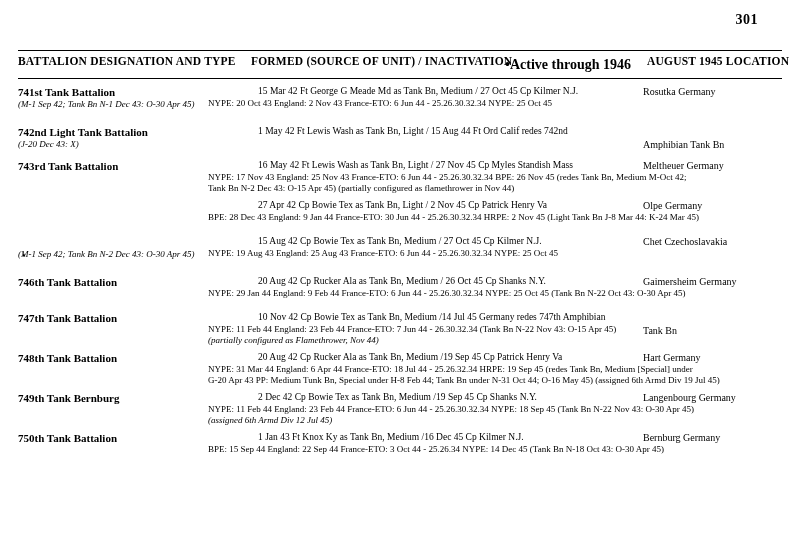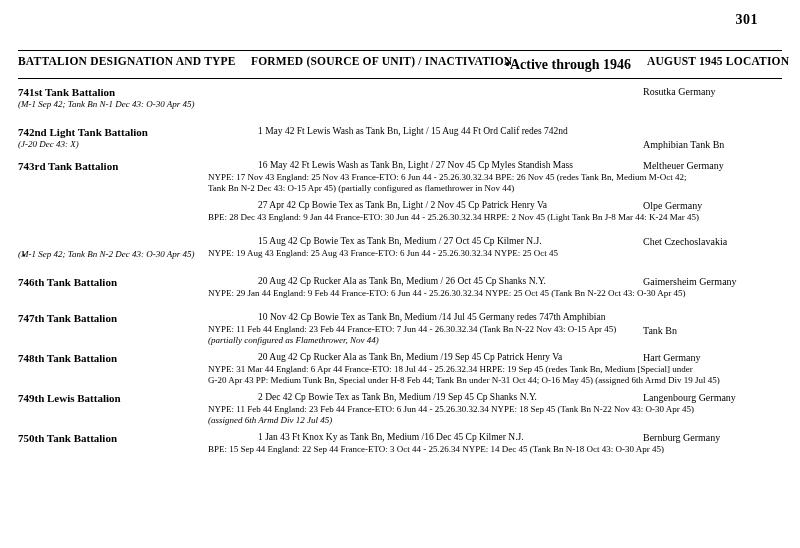--- a/index.html
+++ b/index.html
@@ -163,20 +163,24 @@
     <div class="hdr hdr-location">AUGUST 1945 LOCATION</div>
   </div>
 
   <div class="rule rule-bottom"></div>
 
   <div class="entries">
 
     <div class="entry">
       <div class="unit-name">741st Tank Battalion</div>
       <div class="unit-sub">(M-1 Sep 42; Tank Bn N-1 Dec 43: O-30 Apr 45)</div>
+      <div class="formed-block">
+        <div class="formed-line">15 Mar 42 Ft George G Meade Md as Tank Bn, Medium / 27 Oct 45 Cp Kilmer N.J.</div>
+        <div class="detail-line">NYPE: 20 Oct 43   England: 2 Nov 43   France-ETO: 6 Jun 44 - 25.26.30.32.34   NYPE: 25 Oct 45</div>
+      </div>
       <div class="location">Rosutka Germany</div>
     </div>
 
     <div class="entry" style="min-height:28px;">
       <div class="unit-name">742nd Light Tank Battalion</div>
       <div class="unit-sub">(J-20 Dec 43: X)</div>
       <div class="formed-block">
         <div class="formed-line">1 May 42 Ft Lewis Wash as Tank Bn, Light / 15 Aug 44 Ft Ord Calif redes 742nd</div>
       </div>
       <div class="loc-second" style="top:13px;">Amphibian Tank Bn</div>
@@ -233,21 +237,21 @@
       <div class="unit-name">748th Tank Battalion</div>
       <div class="formed-block">
         <div class="formed-line">20 Aug 42 Cp Rucker Ala as Tank Bn, Medium /19 Sep 45 Cp Patrick Henry Va</div>
         <div class="detail-line">NYPE: 31 Mar 44   England: 6 Apr 44   France-ETO: 18 Jul 44 - 25.26.32.34   HRPE: 19 Sep 45 (redes Tank Bn, Medium [Special] under</div>
         <div class="detail-line">G-20 Apr 43 PP: Medium Tunk Bn, Special under H-8 Feb 44; Tank Bn under N-31 Oct 44; O-16 May 45) (assigned 6th Armd Div 19 Jul 45)</div>
       </div>
       <div class="location">Hart Germany</div>
     </div>
 
     <div class="entry">
-      <div class="unit-name">749th Lewis Battalion</div>
+      <div class="unit-name">749th Tank Bernburg</div>
       <div class="formed-block">
         <div class="formed-line">2 Dec 42 Cp Bowie Tex as Tank Bn, Medium /19 Sep 45 Cp Shanks N.Y.</div>
         <div class="detail-line">NYPE: 11 Feb 44   England: 23 Feb 44   France-ETO: 6 Jun 44 - 25.26.30.32.34   NYPE: 18 Sep 45 (Tank Bn N-22 Nov 43: O-30 Apr 45)</div>
         <div class="note-line">(assigned 6th Armd Div 12 Jul 45)</div>
       </div>
       <div class="location">Langenbourg Germany</div>
     </div>
 
     <div class="entry" style="min-height:26px;">
       <div class="unit-name">750th Tank Battalion</div>

